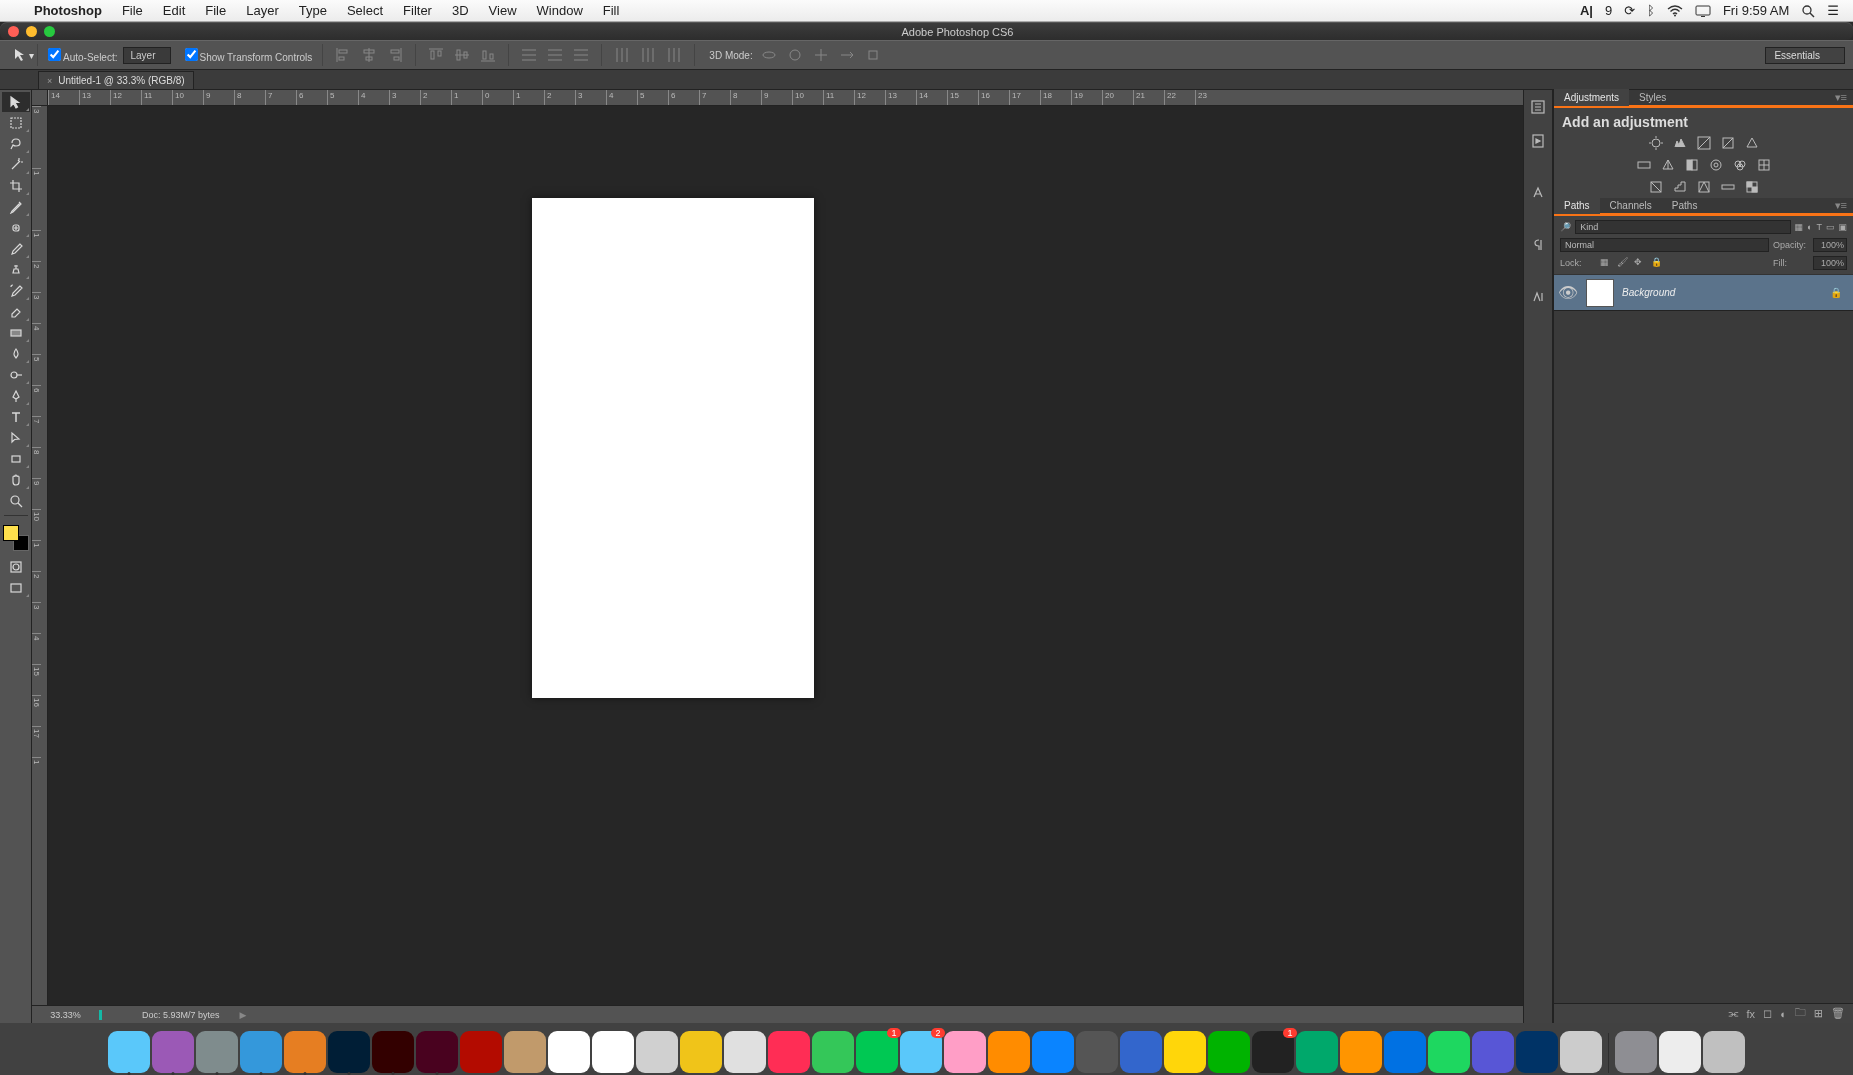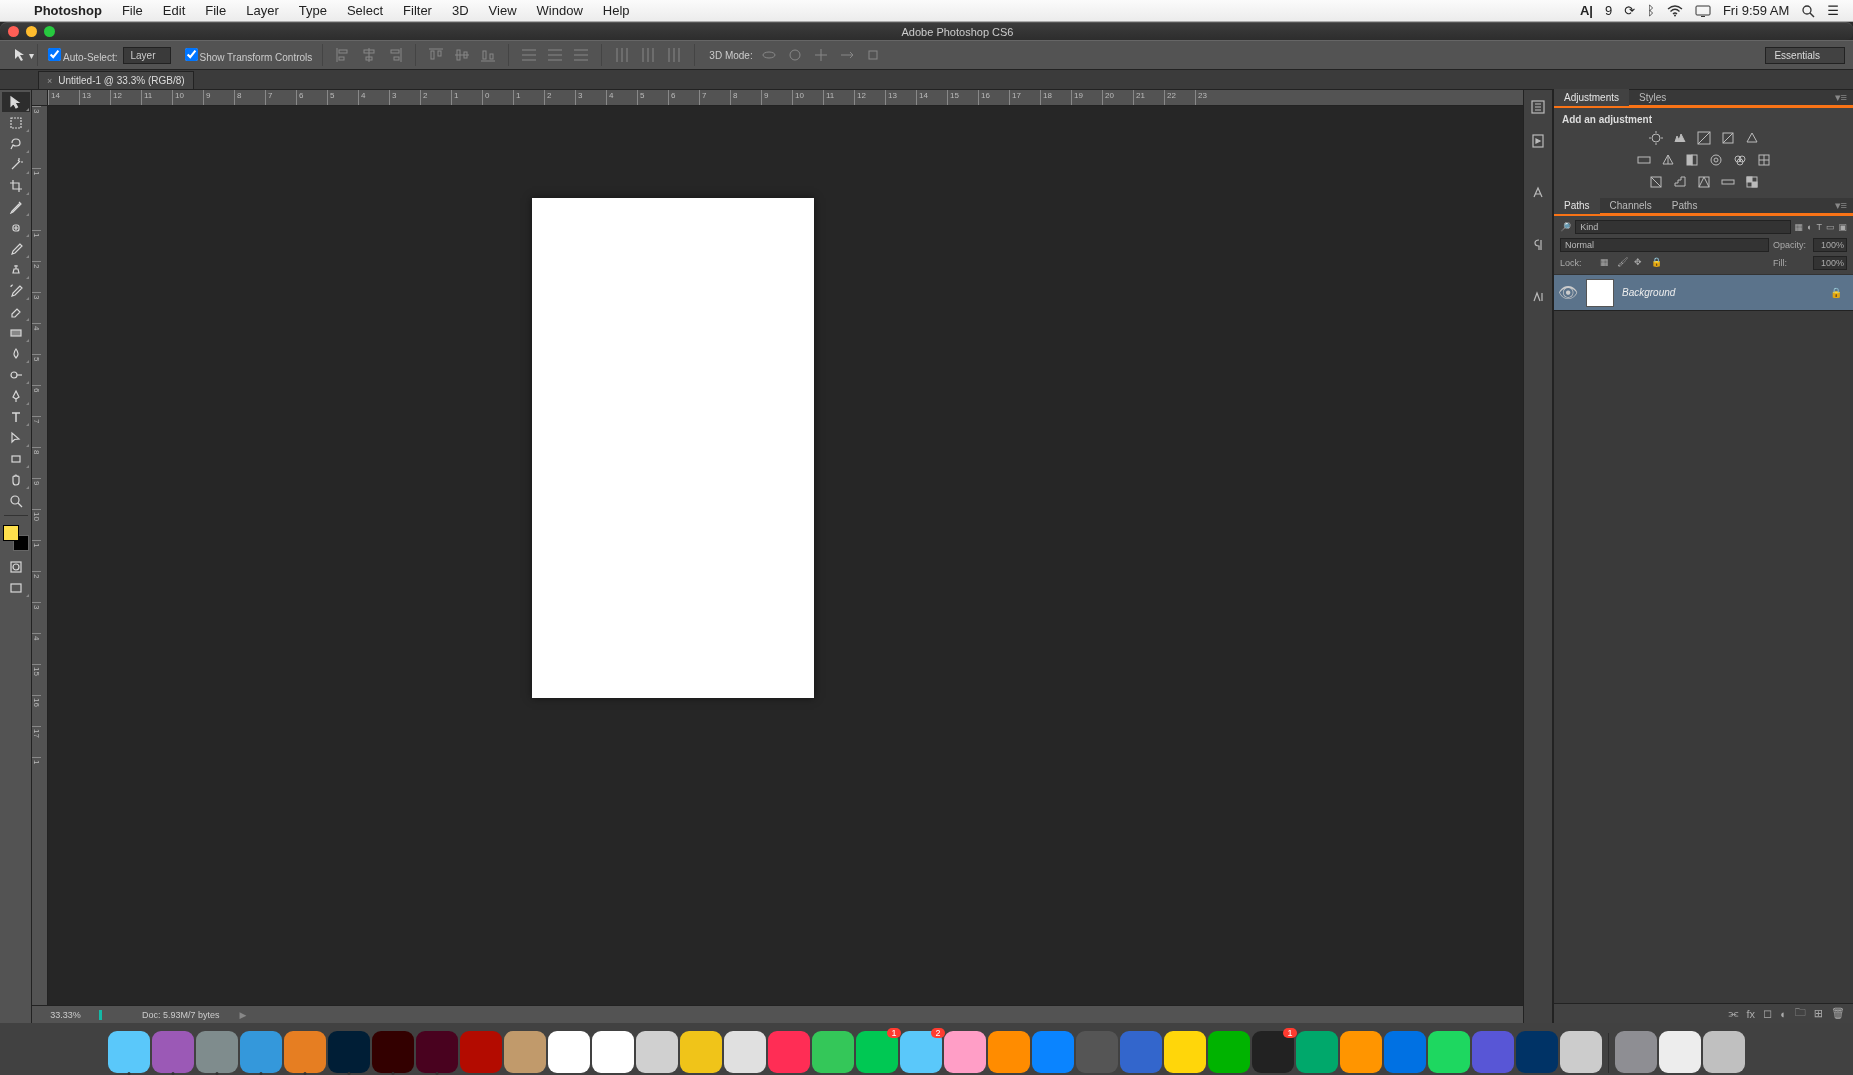--- a/index.html
+++ b/index.html
@@ -114,21 +114,21 @@
   <span class="menuitem">File</span>
   <span class="menuitem">Edit</span>
   <span class="menuitem">File</span>
   <span class="menuitem">Layer</span>
   <span class="menuitem">Type</span>
   <span class="menuitem">Select</span>
   <span class="menuitem">Filter</span>
   <span class="menuitem">3D</span>
   <span class="menuitem">View</span>
   <span class="menuitem">Window</span>
-  <span class="menuitem">Help</span>
+  <span class="menuitem">Fill</span>
   <span class="spacer"></span>
   <div class="status-icons">
     <span style="font-weight:bold;">A|</span>
     <span>9</span>
     <span>⟳</span>
     <span>ᛒ</span>
     <span>
       <svg width="16" height="12" viewBox="0 0 16 12">
           <path d="M1 4 Q8 -2 15 4 M3.5 6.5 Q8 2 12.5 6.5 M6 9 Q8 7 10 9" stroke="#333" fill="none" stroke-width="1.3"></path>
           <circle cx="8" cy="10.5" r="1" fill="#333"></circle>
@@ -545,21 +545,21 @@
       </div>
   </div>
 
   <div class="panels">
     <div class="panel-tabs">
       <div class="ptab act">Adjustments</div>
       <div class="ptab">Styles</div>
       <div class="menu">▾≡</div>
     </div>
     <div class="adj-body">
-      <div style="font-weight:bold;font-size:10px;">Add an adjustment</div>
+      <div style="font-weight:bold;font-size:14px;">Add an adjustment</div>
       <div class="adj-row">
         <div class="aicon">
             <svg width="16" height="16" viewBox="0 0 16 16">
               <circle cx="8" cy="8" r="4"></circle>
               <path d="M8 1 L8 3 M8 13 L8 15 M1 8 L3 8 M13 8 L15 8"></path>
             </svg>
           </div>
         <div class="aicon">
             <svg width="16" height="16" viewBox="0 0 16 16">
               <path d="M3 12 L5 6 L7 10 L9 4 L11 8 L13 12" fill="#bbb"></path>

